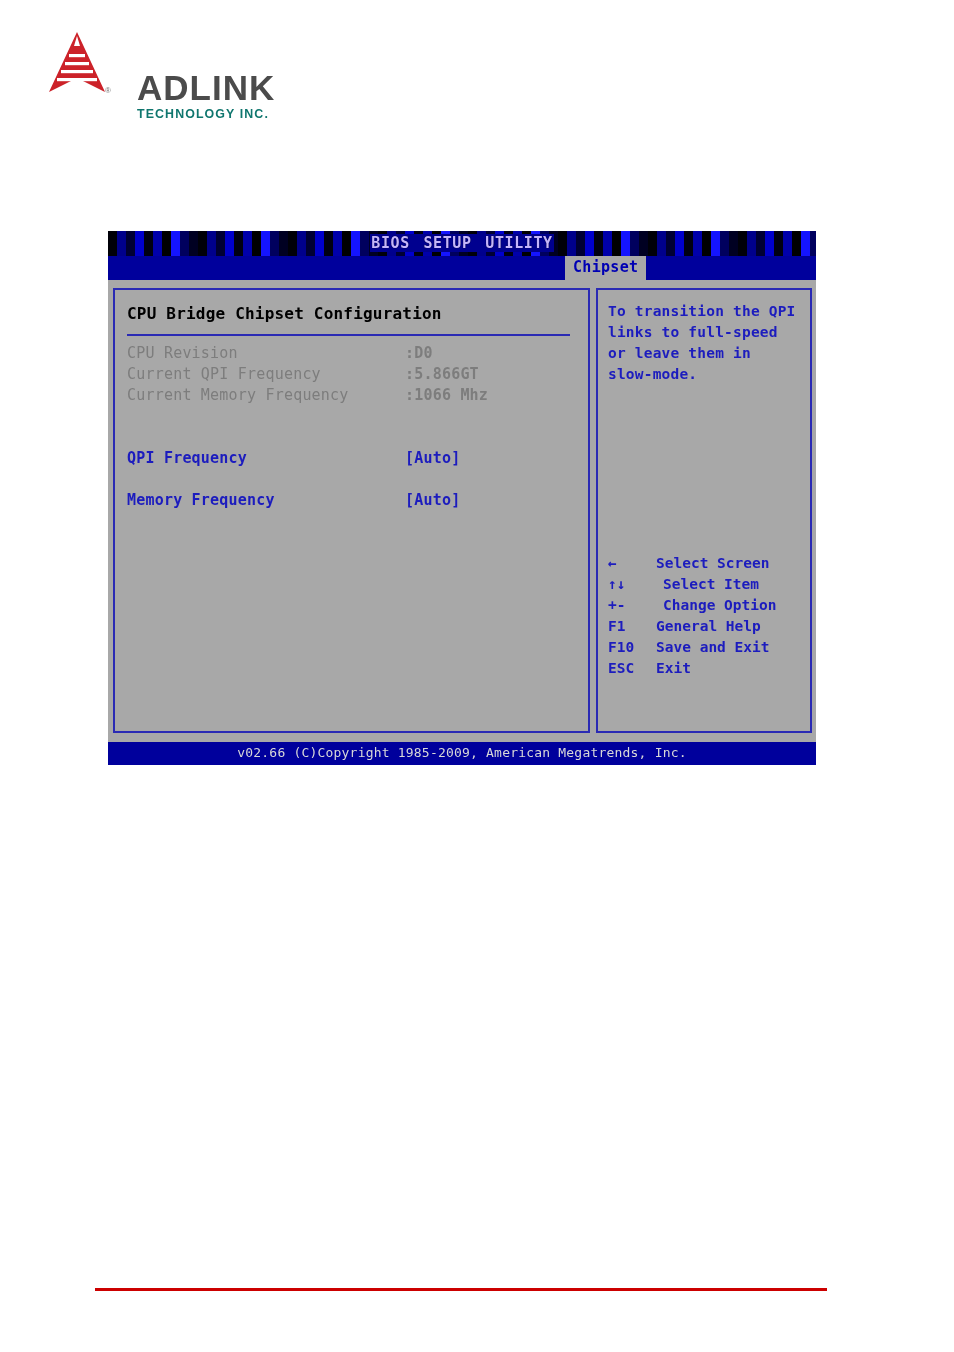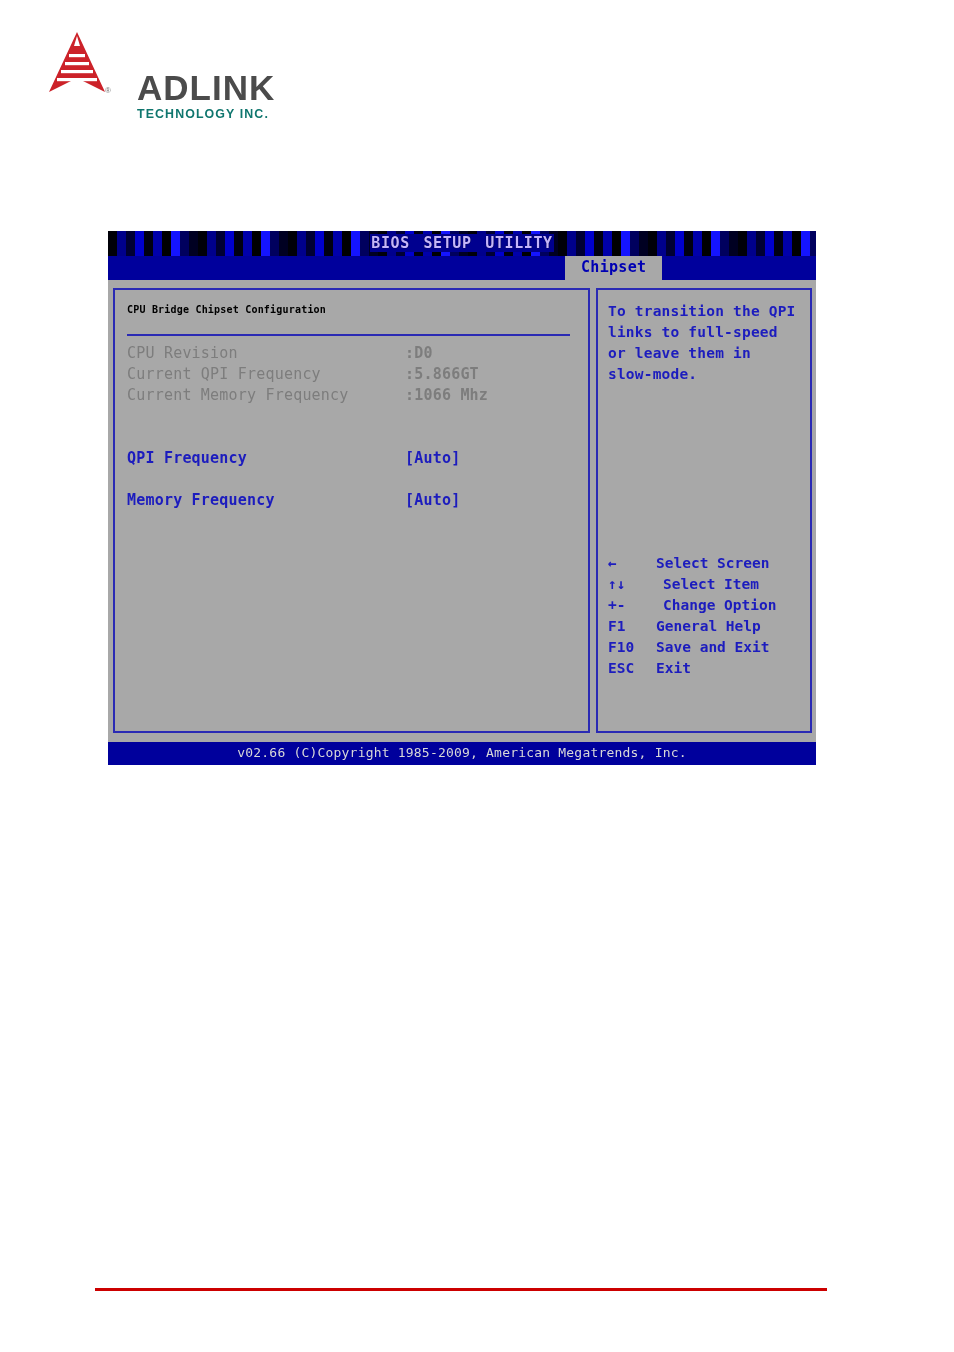--- a/index.html
+++ b/index.html
@@ -118,21 +118,21 @@
     position: relative;
     height: 24px;
     background: #00009c;
   }
   #tab-chipset {
     position: absolute;
     left: 457px;
     top: 0;
     height: 24px;
     line-height: 23px;
-    padding: 0 16px;
+    padding: 0 8px;
     background: #a8a8a8;
     color: #0000b4;
     font-size: 15px;
     font-weight: bold;
     letter-spacing: 0.3px;
   }
 
   
   #bios-body {
     position: relative;
@@ -158,21 +158,21 @@
     width: 216px;
     height: 445px;
     padding-left: 7px;
   }
 
   
   #section-title {
     position: absolute;
     left: 12px;
     top: 14px;
-    font-size: 10px;
+    font-size: 16px;
     font-weight: bold;
     color: #000000;
     letter-spacing: 0.2px;
     white-space: nowrap;
   }
   #section-rule {
     position: absolute;
     left: 12px;
     top: 44px;
     width: 443px;

